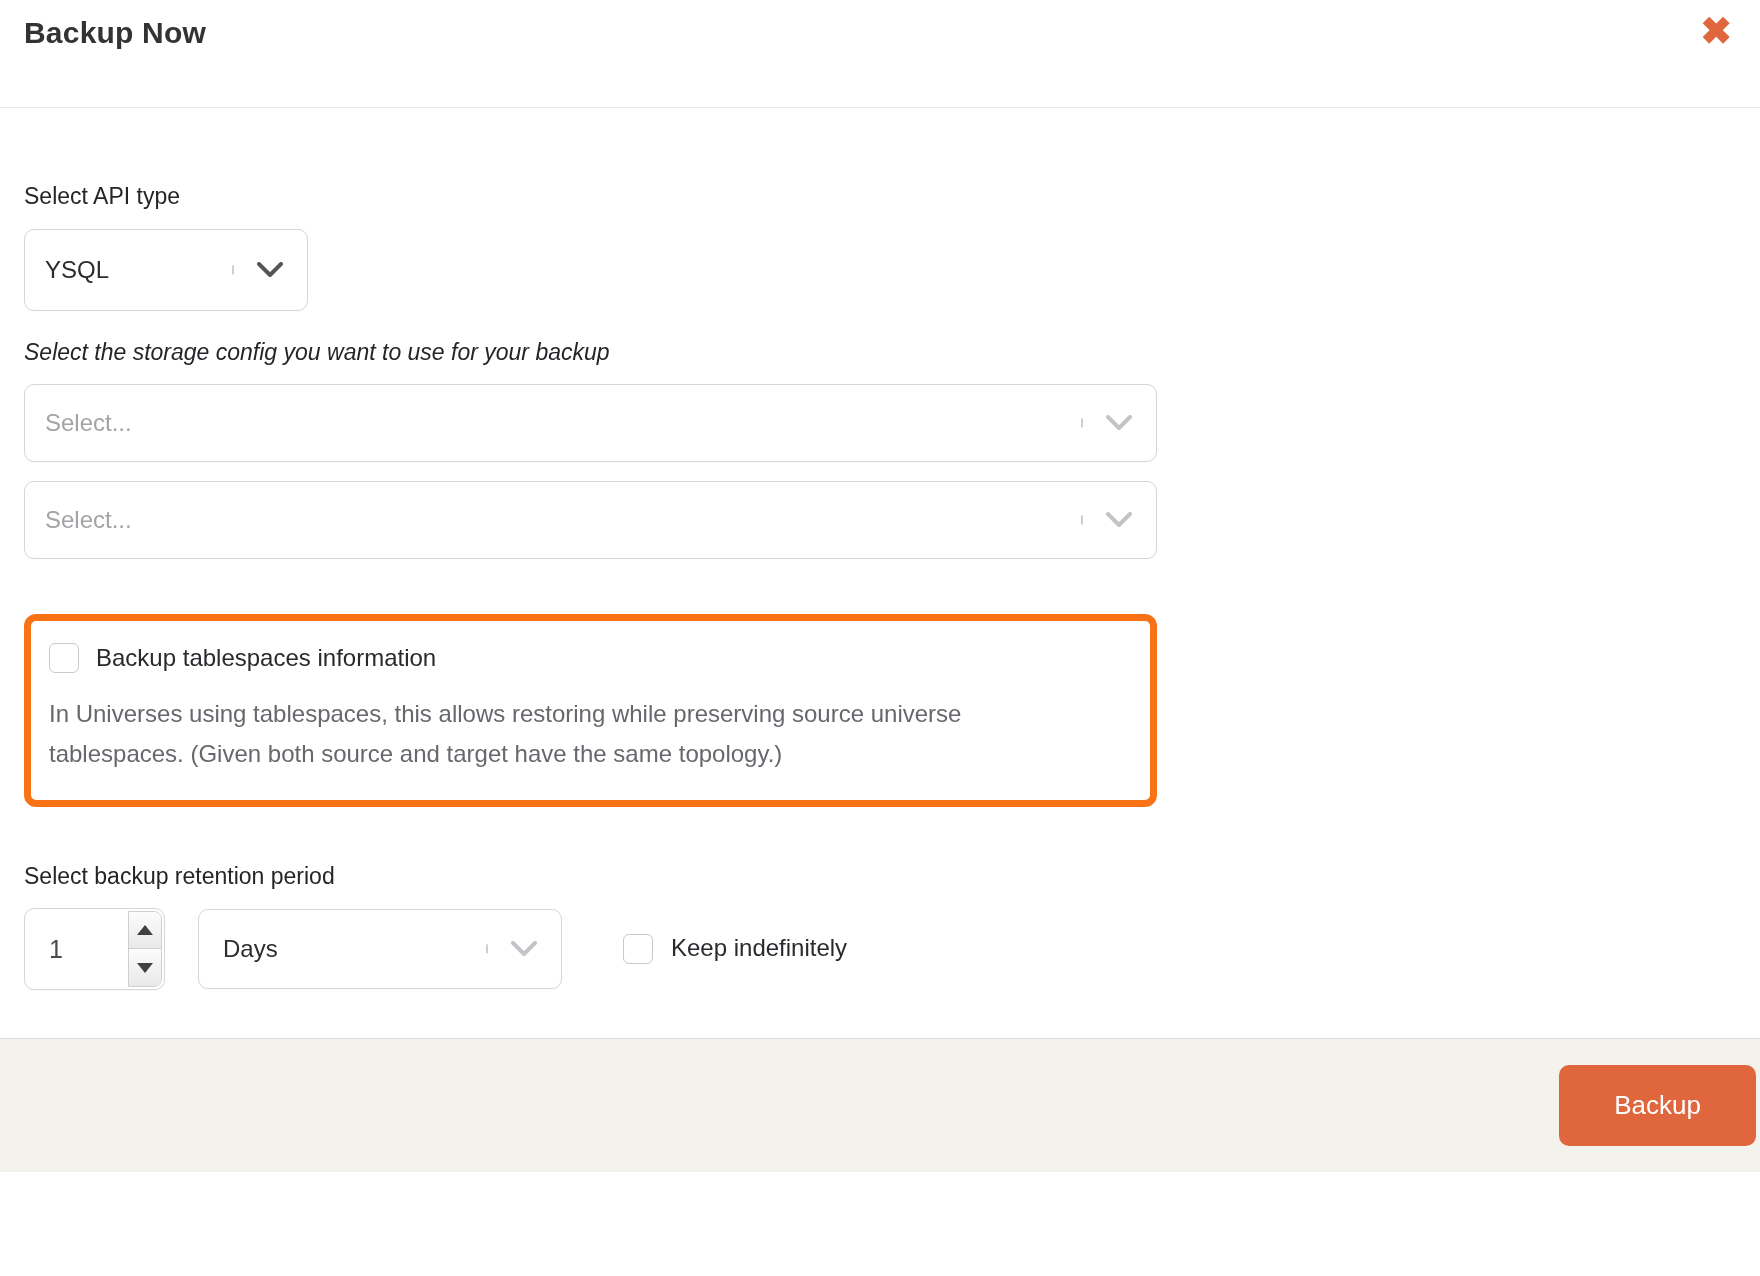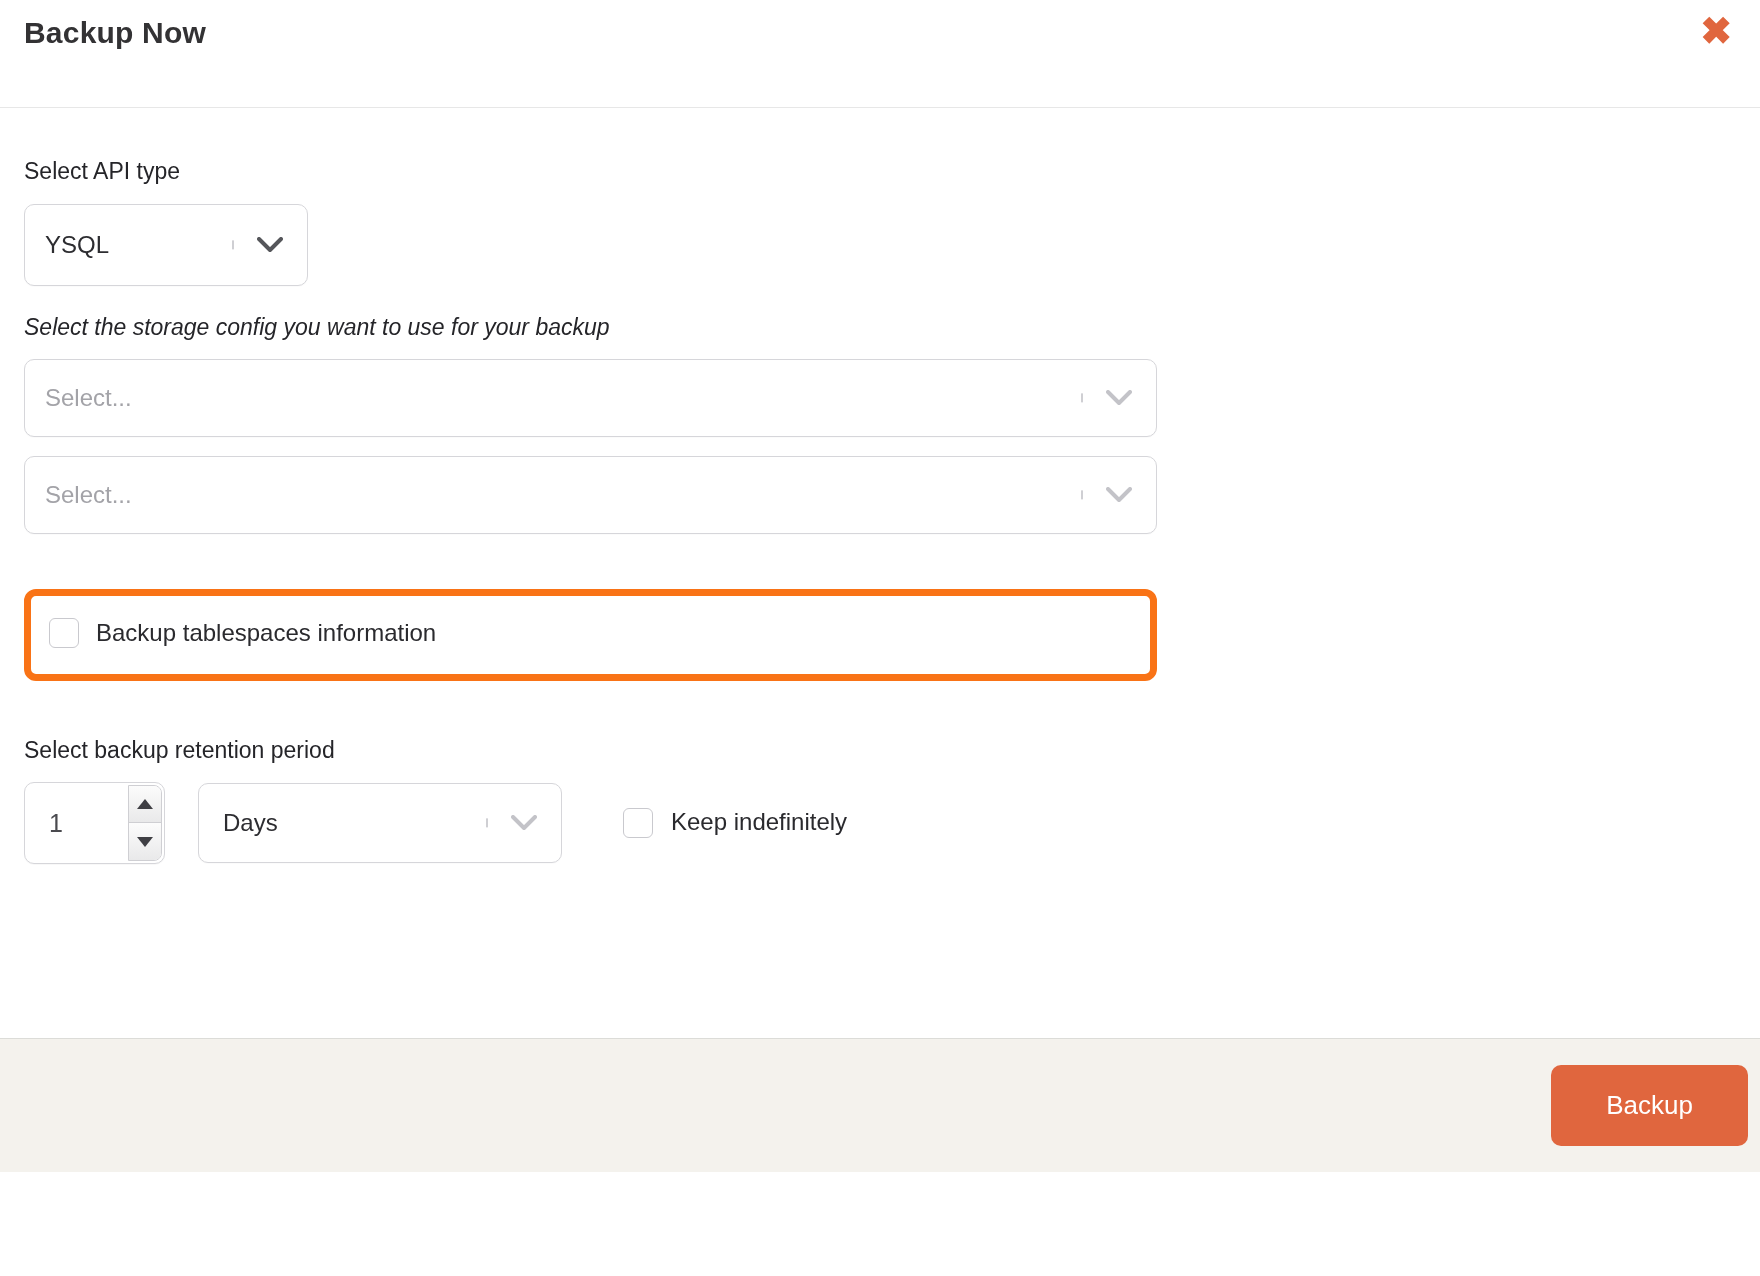--- a/index.html
+++ b/index.html
@@ -41,21 +41,21 @@
     padding: 4px;
   }
 
   
   .modal-body { flex: 1 1 auto; padding: 0 24px; }
   .field-label {
     font-size: 23px;
     color: #252529;
     line-height: 26px;
   }
-  .lbl-api { margin-top: 50px; }
+  .lbl-api { margin-top: 75px; }
   .lbl-storage { margin-top: 28px; font-style: italic; }
   .lbl-database { margin-top: 53px; }
   .lbl-retention { margin-top: 56px; }
 
   .select-box {
     margin-top: 20px;
     height: 82px;
     border: 1px solid #d6d6da;
     border-radius: 10px;
     background: #fff;
@@ -192,21 +192,21 @@
   .keep-label { font-size: 24px; color: #2a2a2e; }
 
   
   .modal-footer {
     flex: 0 0 134px;
     background: #f4f2ed;
     border-top: 1px solid #dcdcd8;
     display: flex;
     justify-content: flex-end;
     align-items: center;
-    padding-right: 12px;
+    padding-right: 4px;
   }
   .backup-btn {
     width: 197px;
     height: 81px;
     background: #e0663e;
     color: #ffffff;
     border: none;
     border-radius: 10px;
     font-family: inherit;
     font-size: 26px;
@@ -259,20 +259,21 @@
           <polyline points="2,2 13,13 24,2" stroke="#c3c3c8" stroke-width="4" stroke-linecap="round" stroke-linejoin="round"></polyline>
         </svg>
       </div>
     </div>
 
     <div class="tablespace-box">
       <div class="checkbox-row">
         <div class="checkbox"></div>
         <span class="checkbox-label">Backup tablespaces information</span>
       </div>
+      <div class="tablespace-desc">In Universes using tablespaces, this allows restoring while preserving source universe tablespaces. (Given both source and target have the same topology.)</div>
     </div>
 
     <div class="field-label lbl-retention">Select backup retention period</div>
     <div class="retention-row">
 
       <div class="number-input-wrap">
         <input class="number-input" type="text" value="1" style="">
         <div class="spinner">
           <button class="spin-btn up">
             <span class="tri-up"></span>

